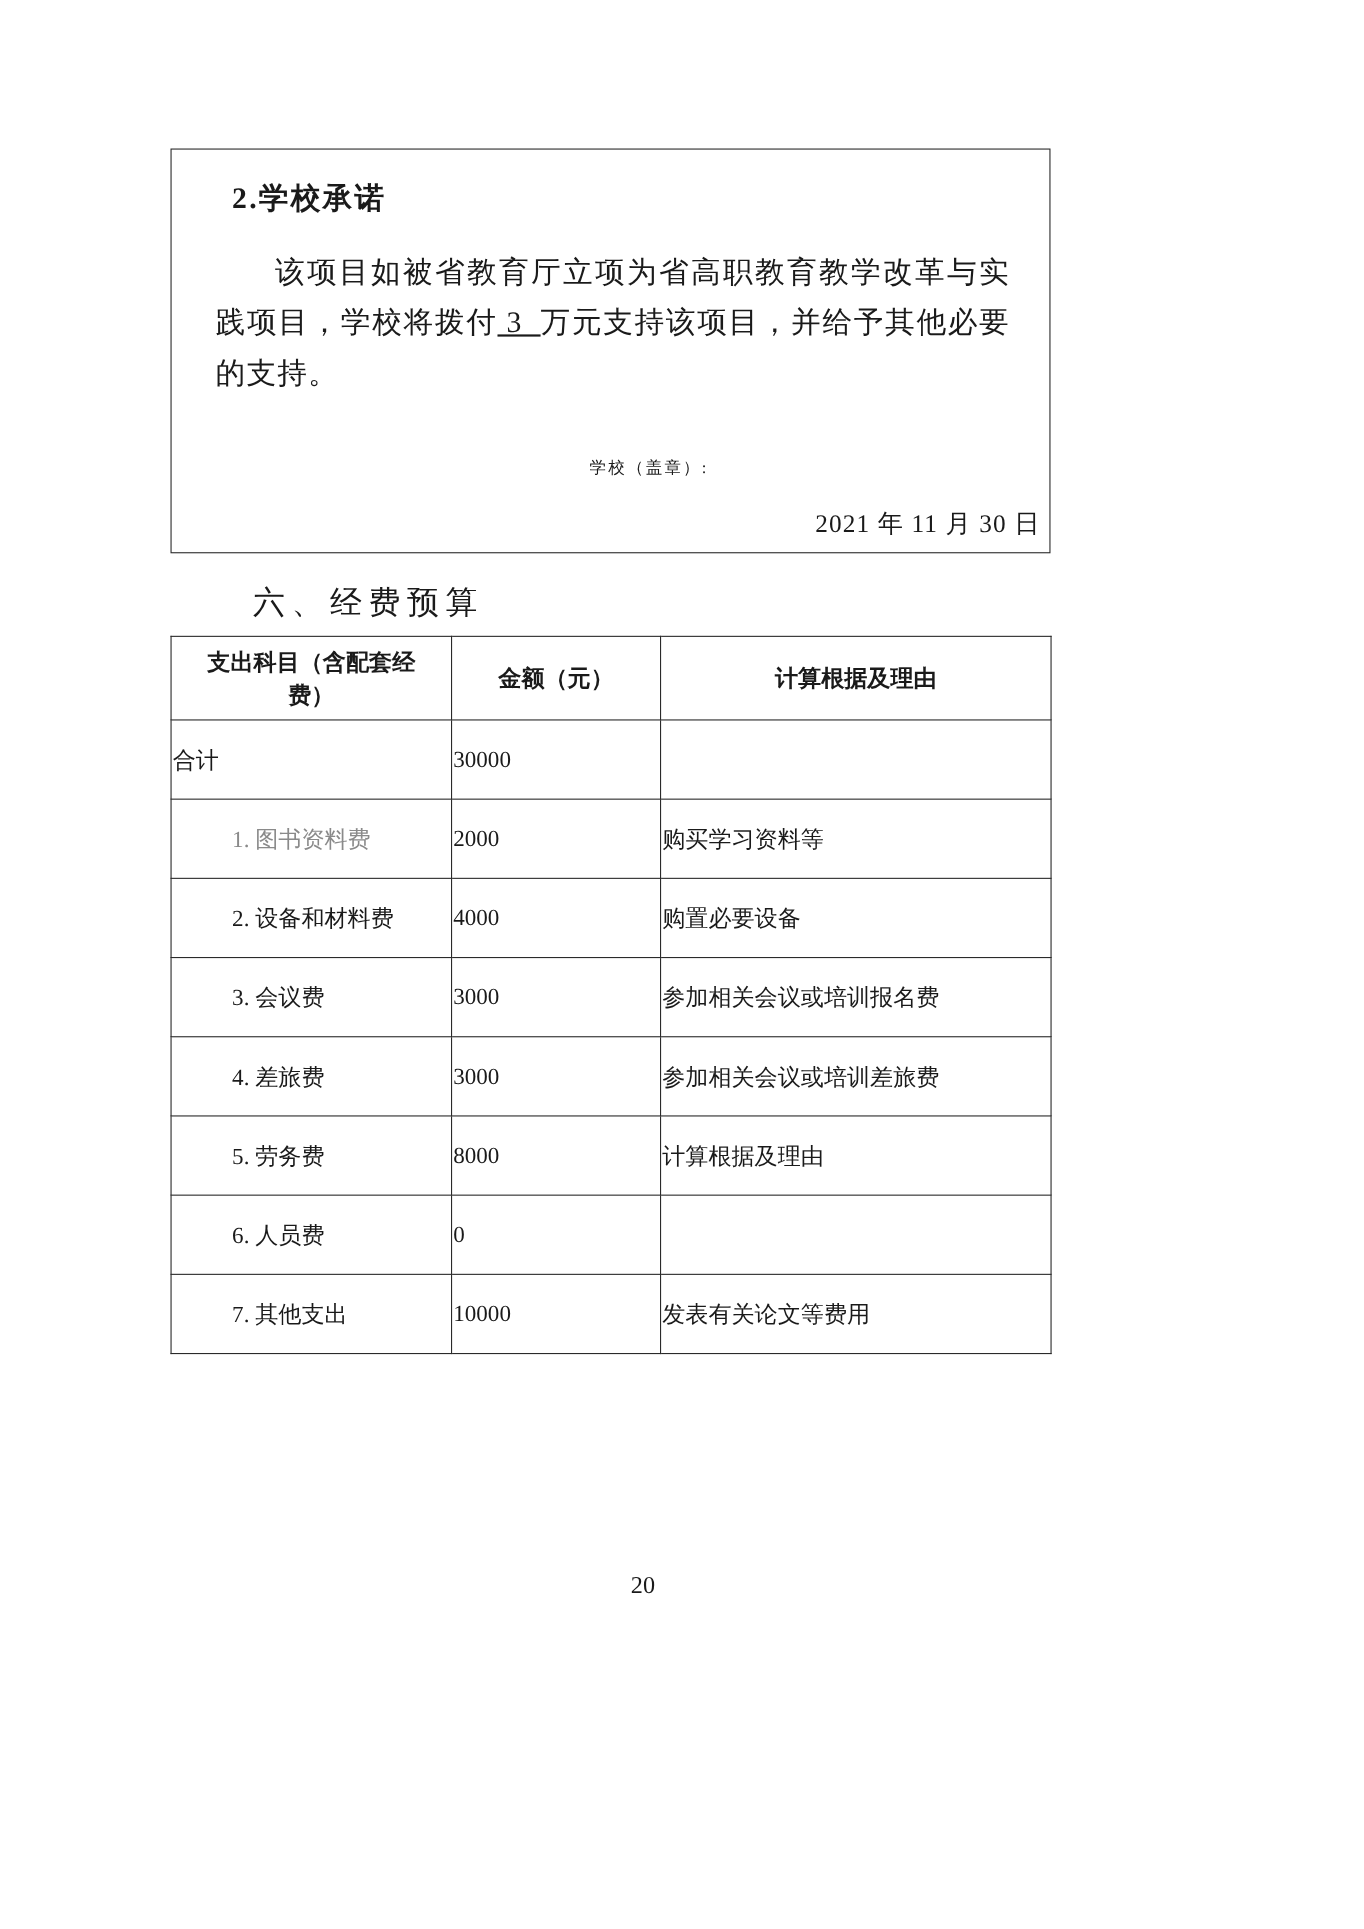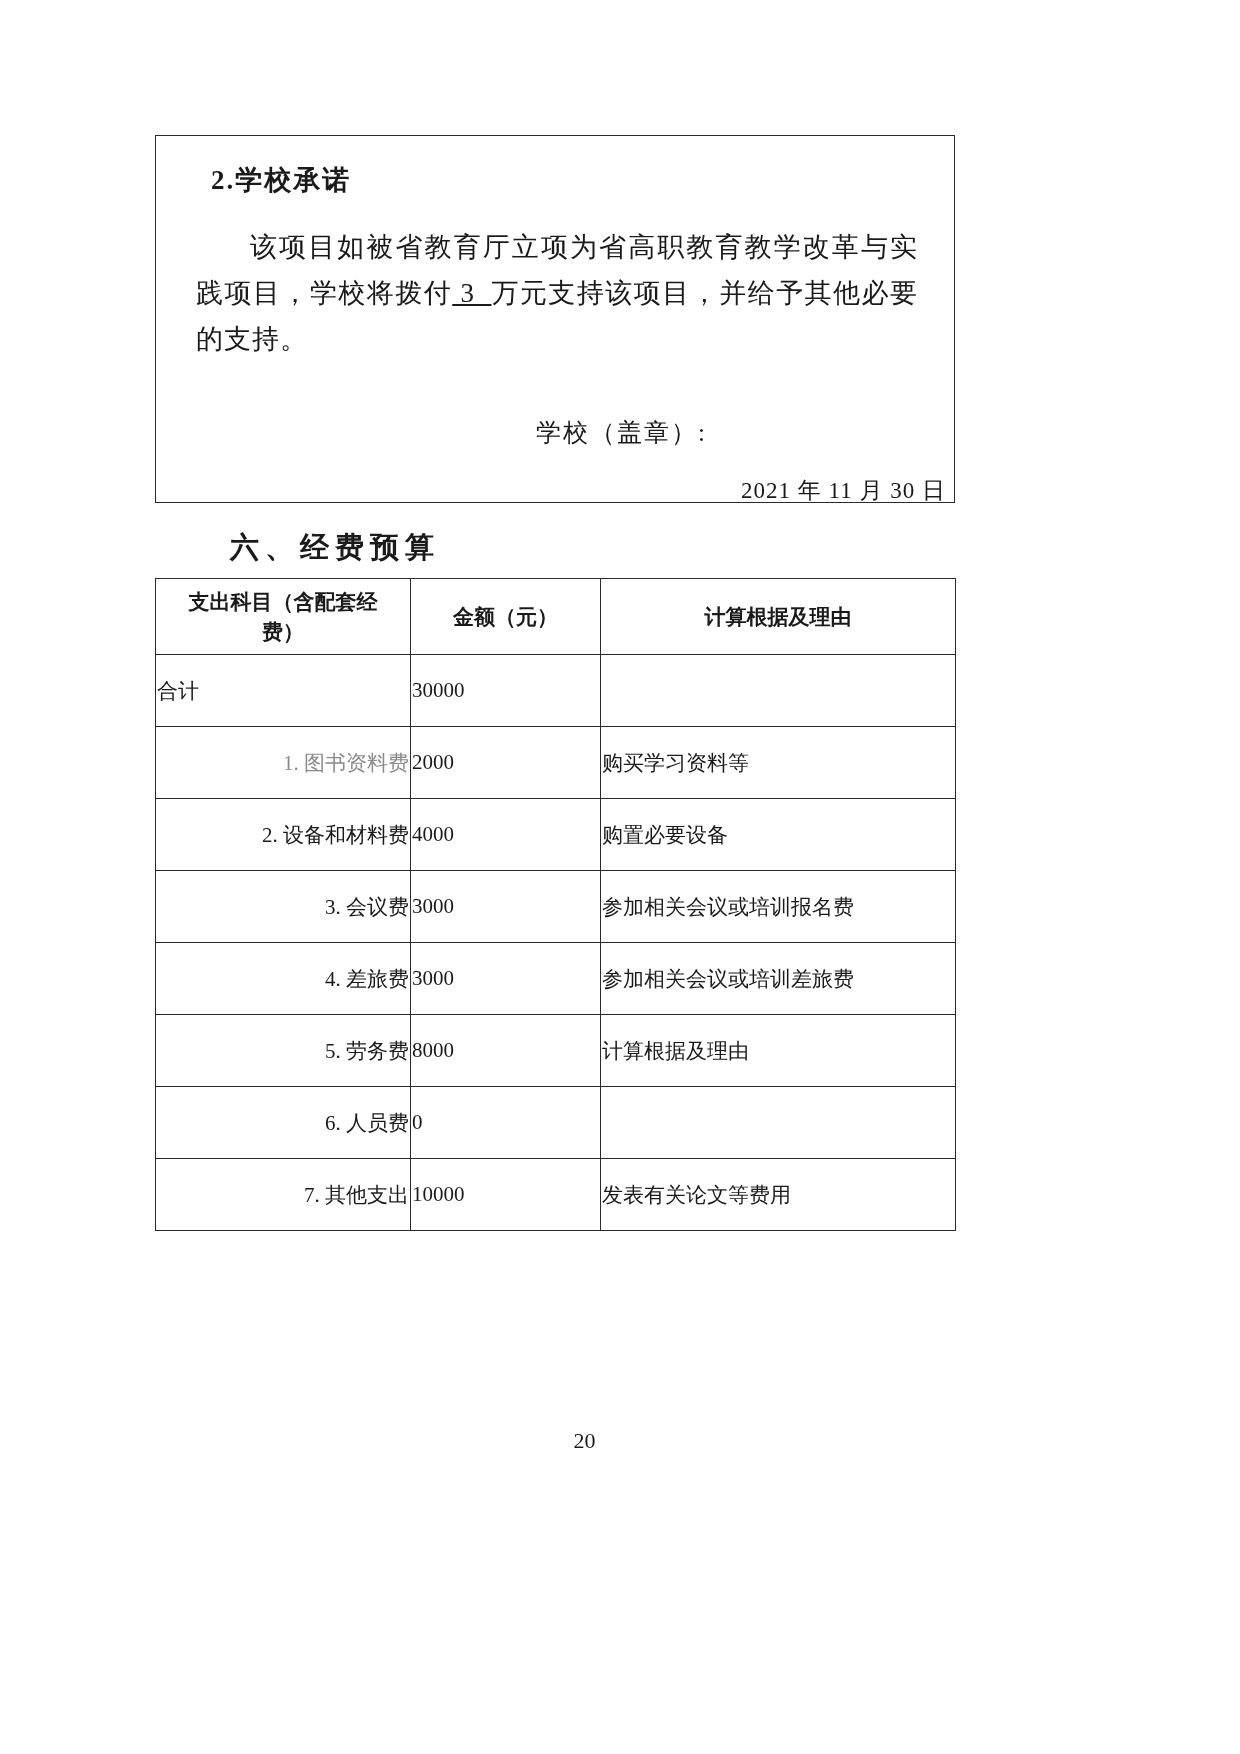--- a/index.html
+++ b/index.html
@@ -40,38 +40,38 @@
     text-align: justify;
     text-indent: 2em;
     letter-spacing: 1px;
   }
   .underlined {
     text-decoration: underline;
     white-space: pre;
   }
   .stamp-line {
     margin: 54px 0 0 380px;
-    font-size: 25px;
+    font-size: 15px;
     letter-spacing: 2px;
   }
   .date-line {
     margin: 26px 8px 0 0;
     text-align: right;
     font-size: 23px;
     letter-spacing: 1px;
   }
 
   
   .section-title {
     position: absolute;
     left: 230px;
     top: 528px;
     margin: 0;
     font-size: 29px;
-    font-weight: bold;
+    font-weight: normal;
     letter-spacing: 6px;
   }
 
   
   .budget-table {
     position: absolute;
     left: 155px;
     top: 578px;
     width: 800px;
     border-collapse: collapse;
@@ -92,21 +92,21 @@
     line-height: 30px;
     padding: 0 24px;
   }
   .budget-table td {
     height: 72px;
   }
   .col-item   { width: 255px; }
   .col-amount { width: 190px; }
   .col-reason { width: 355px; }
   td.item-left {
-    text-align: right;
+    text-align: left;
     padding-left: 55px;
   }
   td.center {
     text-align: left;
   }
 
   
   .page-number {
     position: absolute;
     top: 1428px;

